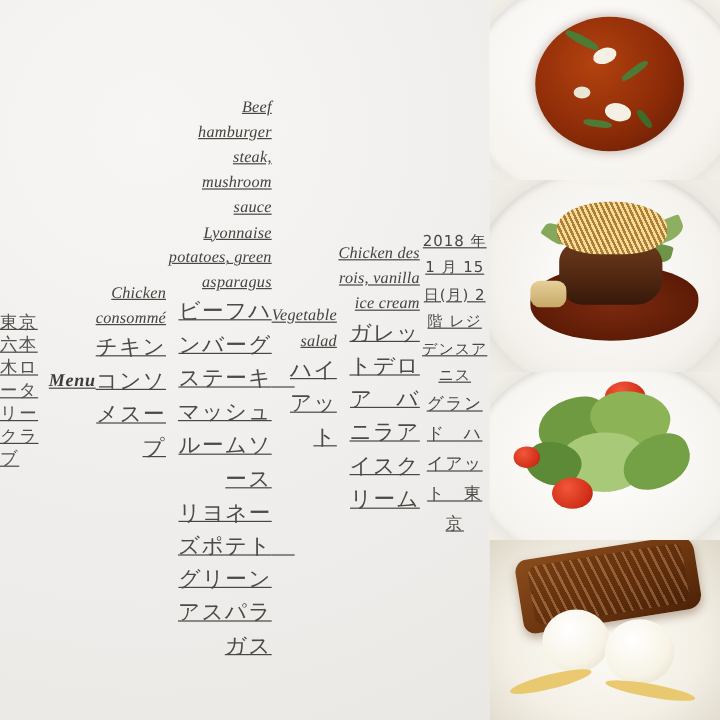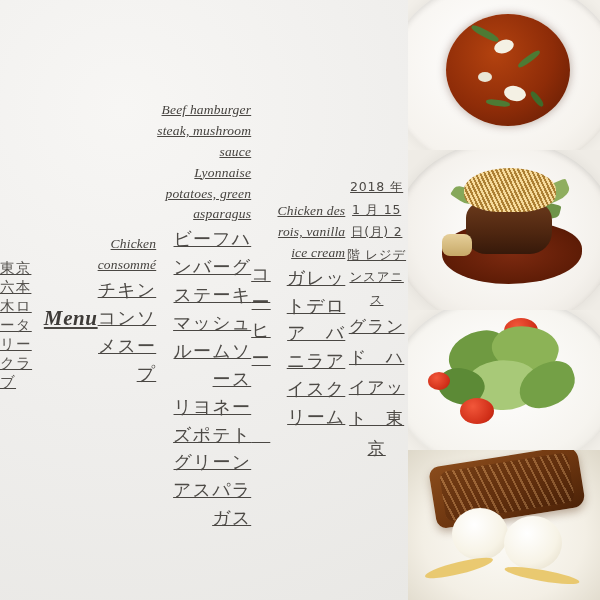--- a/index.html
+++ b/index.html
@@ -42,21 +42,21 @@
   }
   .club-name {
     margin-top: 50px;
     font-size: 14.5px;
     letter-spacing: 1.2px;
     color: #55524e;
     font-family: "Liberation Serif", serif;
   }
   .menu-title {
     margin-top: 36px;
-    font-size: 21px;
+    font-size: 15px;
     font-weight: bold;
     font-style: italic;
     letter-spacing: 0.6px;
     color: #3e3b38;
   }
   .course {
     margin-top: 22px;
     text-align: right;
     line-height: 1.55;
   }
@@ -82,21 +82,21 @@
   }
   .footer .line1 {
     display: block;
     font-size: 12.5px;
     color: #4b4844;
     letter-spacing: 0.8px;
     font-family: "DejaVu Sans", sans-serif;
   }
   .footer .line2 {
     display: block;
-    font-size: 17px;
+    font-size: 14px;
     color: #4b4844;
     letter-spacing: 1.2px;
     font-family: "DejaVu Sans", sans-serif;
   }
 
   
   .photo-strip {
     width: 192px;
     height: 600px;
     display: flex;
@@ -279,21 +279,22 @@
       </div>
 
       <div class="course gap-lg">
         <span class="en">Beef hamburger steak,  mushroom sauce</span>
         <span class="en">Lyonnaise potatoes, green asparagus</span>
         <span class="jp">ビーフハンバーグステーキ　マッシュルームソース</span>
         <span class="jp">リヨネーズポテト　グリーンアスパラガス</span>
       </div>
 
       <div class="course gap-lg">
-        <span class="jp">コーヒー</span>
+        <span class="en">Vegetable salad</span>
+        <span class="jp">ハイアット</span>
       </div>
 
       <div class="course gap-lg">
         <span class="en">Chicken des rois, vanilla ice cream</span>
         <span class="jp">ガレットデロア　バニラアイスクリーム</span>
       </div>
 
 
       <div class="footer">
         <span class="line1">2018 年 1 月 15 日(月) 2 階  レジデンスアニス</span>

